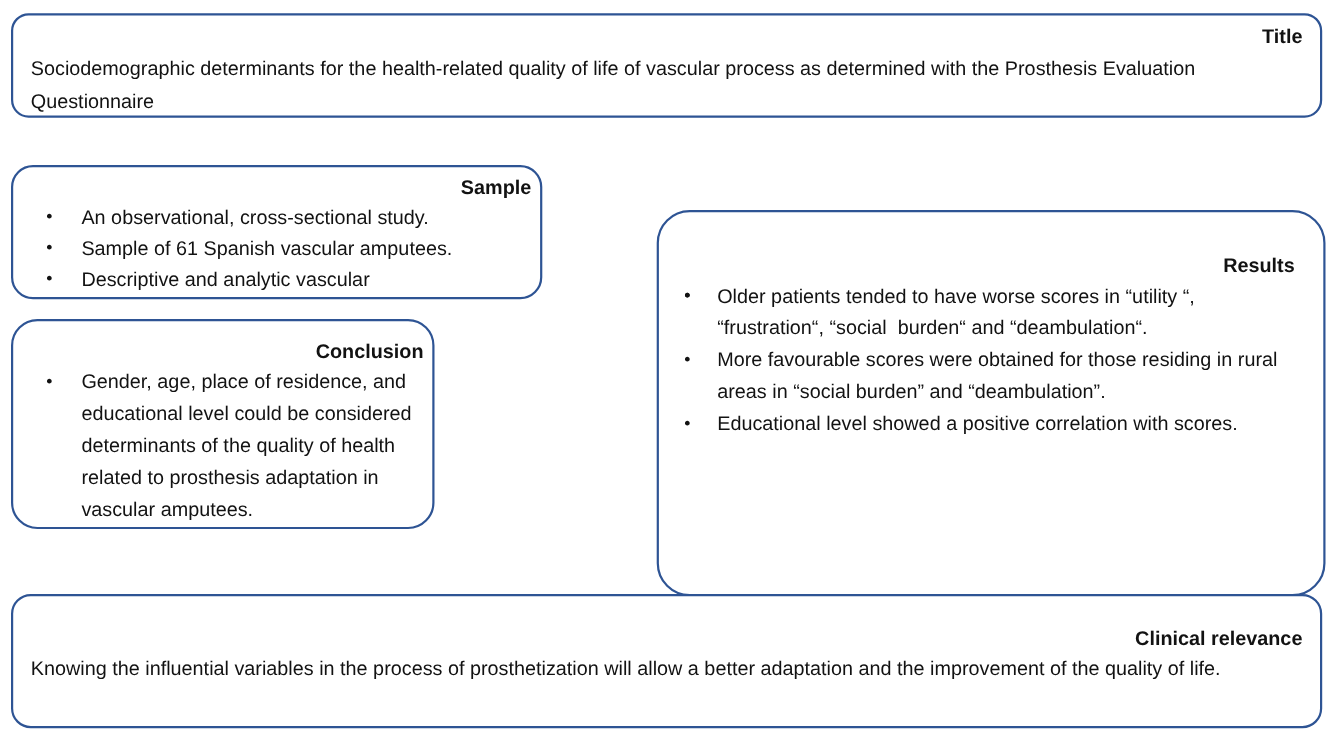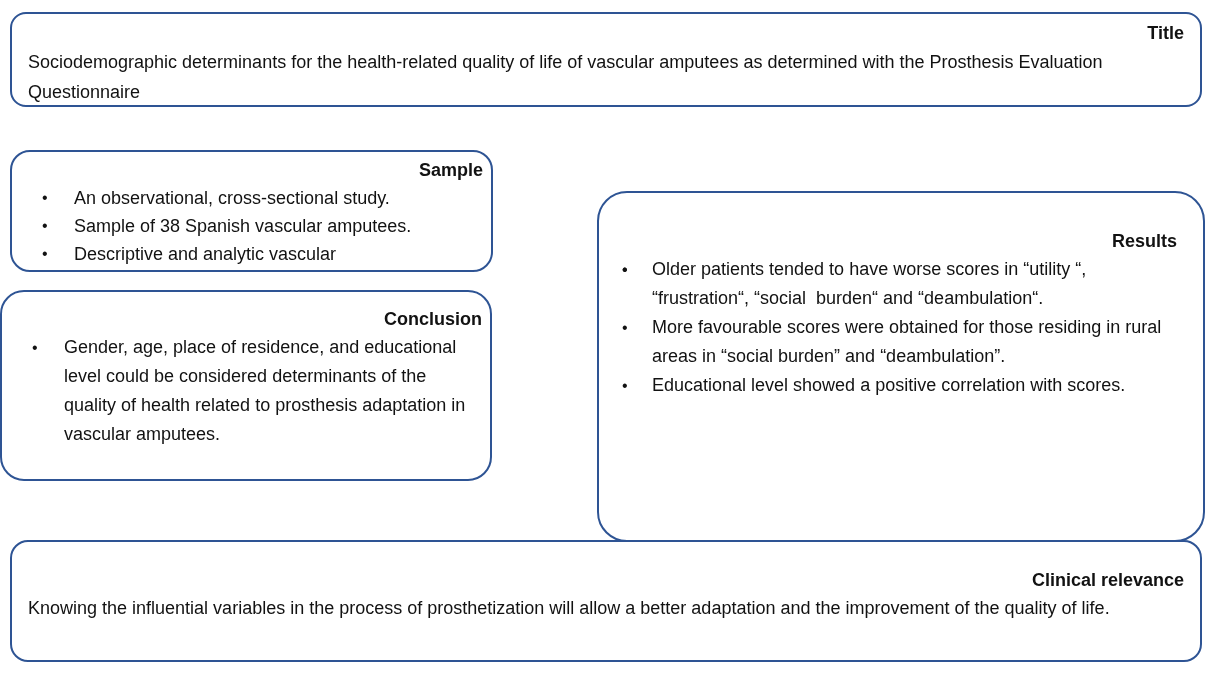--- a/index.html
+++ b/index.html
@@ -18,21 +18,21 @@
     text-align:right; font-weight:bold; white-space:pre-wrap;
   }
   .box-body { white-space:pre-wrap; }
 
   #title-box   { left:10px;  top:12px;  width:1192px; height:95px;  border-radius:16px; padding:5px 16px 0 16px; }
   #title-box .box-body { line-height:30px; }
 
   #methods-box { left:10px;  top:150px; width:483px;  height:122px; border-radius:20px; padding:4px 8px 0 0; }
   #methods-box ul li { line-height:28px; }
 
-  #conclusion-box { left:0; top:290px; width:492px; height:191px; border-radius:24px; padding:13px 8px 0 0; }
+  #conclusion-box { left:10px; top:290px; width:385px; height:191px; border-radius:24px; padding:13px 8px 0 0; }
   #conclusion-box ul li { line-height:29px; }
 
   #results-box { left:597px; top:156px; width:608px;  height:351px; border-radius:30px; padding:34px 26px 0 0;margin-top:35px; }
   #results-box ul li { line-height:29px; }
 
   #clinical-box { left:10px; top:540px; width:1192px; height:122px; border-radius:18px; padding:24px 16px 5px 16px; }
   #clinical-box .box-body { line-height:29px; }
 
   ul.bullets { list-style:none; }
   ul.bullets li { position:relative; padding-left:62px; }
@@ -41,29 +41,29 @@
   }
   #results-box ul.bullets li { padding-left:53px; }
   #results-box ul.bullets li .dot { left:23px; }
   ul.bullets .bullet-text { white-space:pre-wrap; }
 </style>
 </head>
 <body>
 
 <section class="box" id="title-box">
   <div class="box-heading">Title</div>
-  <div class="box-body">Sociodemographic determinants for the health-related quality of life of vascular amputees as determined with the Prosthesis Evaluation Questionnaire</div>
+  <div class="box-body">Sociodemographic determinants for the health-related quality of life of vascular process as determined with the Prosthesis Evaluation Questionnaire</div>
 </section>
 
 <section class="box" id="methods-box">
   <div class="box-heading">Sample</div>
   <ul class="bullets">
 
   <li><span class="dot">•</span><span class="bullet-text">An observational, cross-sectional study.</span></li>
-      <li><span class="dot">•</span><span class="bullet-text">Sample of 38 Spanish vascular amputees.</span></li>
+      <li><span class="dot">•</span><span class="bullet-text">Sample of 61 Spanish vascular amputees.</span></li>
       <li><span class="dot">•</span><span class="bullet-text">Descriptive and analytic vascular</span></li>
     </ul>
 </section>
 
 <section class="box" id="conclusion-box">
   <div class="box-heading">Conclusion</div>
   <ul class="bullets">
 
   <li><span class="dot">•</span><span class="bullet-text">Gender, age, place of residence, and educational level could be considered determinants of the quality of health related to prosthesis adaptation in vascular amputees.</span></li>
     </ul>

